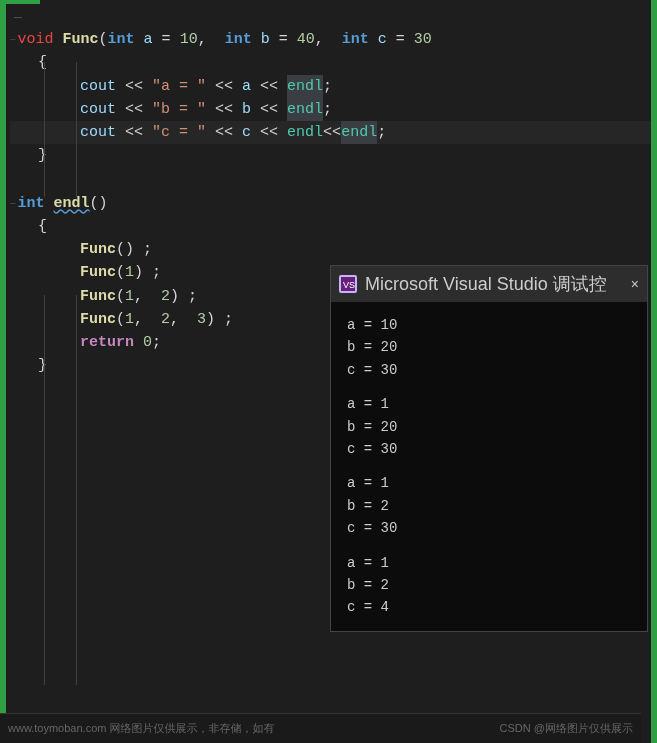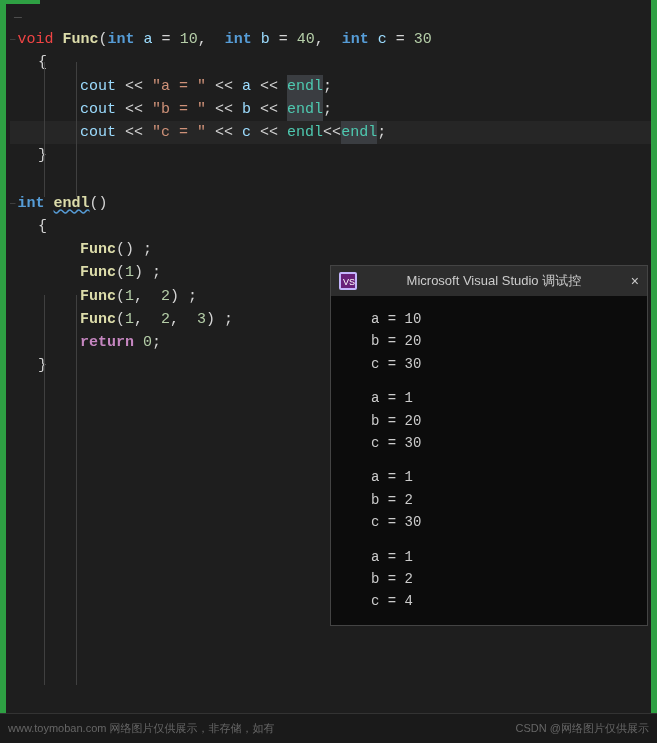--- a/index.html
+++ b/index.html
@@ -123,57 +123,55 @@
       background: #c4b5fd;
       border-radius: 2px;
       display: flex;
       align-items: center;
       justify-content: center;
       flex-shrink: 0;
     }
 
     .console-title {
       color: #cccccc;
-      font-size: 13px;
+      font-size: 18px;
       font-family: 'Microsoft YaHei', sans-serif;
       flex: 1;
-      text-align: center;
     }
 
     .console-close {
       color: #cccccc;
       font-size: 14px;
       cursor: pointer;
       font-family: Arial, sans-serif;
     }
 
     .console-body {
       background: #0c0c0c;
       padding: 12px 16px;
       color: #cccccc;
       font-family: 'Courier New', Courier, monospace;
       font-size: 14px;
       line-height: 1.6;
     }
 
     .console-body .cgroup {
       margin-bottom: 12px;
-      margin-left: 24px;
     }
 
     .console-body .cgroup:last-child {
       margin-bottom: 0;
     }
 
     
     .watermark {
       position: absolute;
       bottom: 0;
       left: 0;
-      right: 0;
+      right: 16px;
       height: 30px;
       background: #1a1a1a;
       display: flex;
       align-items: center;
       justify-content: space-between;
       padding: 0 8px;
       border-top: 1px solid #333;
     }
 
     .watermark-left {

